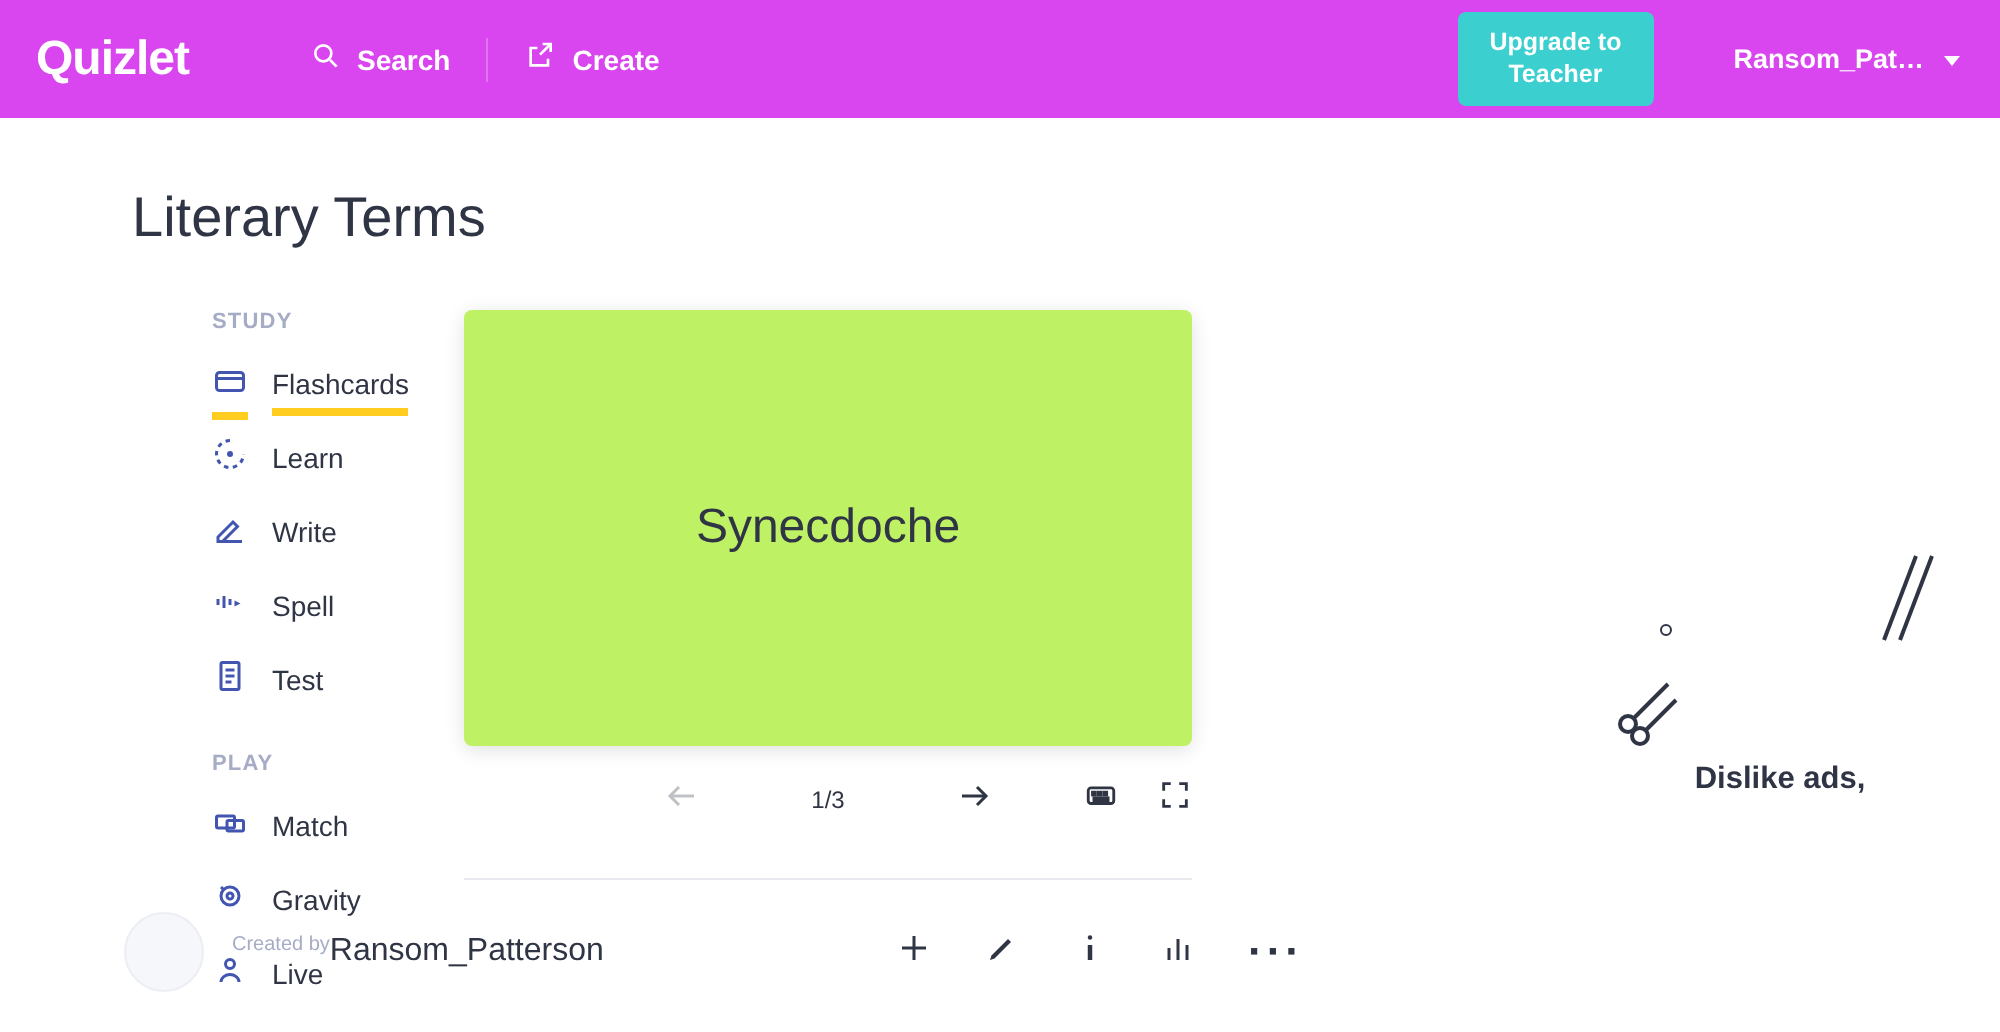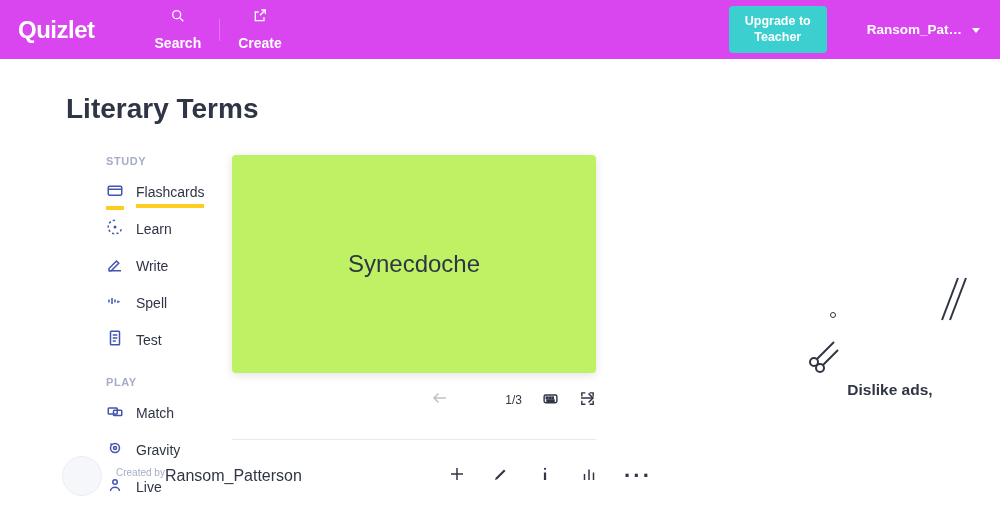--- a/index.html
+++ b/index.html
@@ -1,45 +1,45 @@
 <!DOCTYPE html>
 <html><head>
 <meta charset="utf-8">
 <style>
 * { margin: 0; padding: 0; box-sizing: border-box; }
 body { font-family: -apple-system, BlinkMacSystemFont, "Segoe UI", Helvetica, Arial, sans-serif; background: #fff; width: 1000px; height: 516px; overflow: hidden; }
 
 
 .header { background: #d946ef; height: 59px; display: flex; align-items: center; padding: 0 20px 0 18px; color: #fff; }
 .logo { font-size: 24px; font-weight: 700; letter-spacing: -0.5px; margin-right: 48px; }
-.hdr-btn { display: flex; align-items: center; gap: 8px; color: #fff; font-size: 14px; font-weight: 600; cursor: pointer; padding: 8px 12px; flex-direction: column; }
+.hdr-btn { display: flex; align-items: center; gap: 8px; color: #fff; font-size: 14px; font-weight: 600; cursor: pointer; padding: 8px 12px; }
 .hdr-btn svg { width: 16px; height: 16px; }
 .sep { width: 1px; height: 22px; background: rgba(255,255,255,0.25); margin: 0 6px; }
 .spacer { flex: 1; }
 .upgrade { background: #3ccfcf; color: #fff; font-size: 12.5px; font-weight: 600; padding: 8px 16px; border-radius: 4px; text-align: center; line-height: 1.25; cursor: pointer; margin-right: 40px; }
 .user { display: flex; align-items: center; gap: 10px; font-size: 13.5px; font-weight: 600; cursor: pointer; }
 .user-caret { width: 0; height: 0; border-left: 4px solid transparent; border-right: 4px solid transparent; border-top: 5px solid #fff; margin-top: 2px; }
 
 
 .content { display: flex; padding: 34px 0 0 66px; }
 .left-col { width: 600px; }
-.title { font-size: 28px; font-weight: 700; color: #303545; margin-bottom: 30px; }
+.title { font-size: 28px; font-weight: 400; color: #303545; margin-bottom: 30px; }
 .study-area { display: flex; gap: 34px; }
 .nav { width: 132px; padding-left: 40px; }
 .sec-label { font-size: 11px; font-weight: 700; letter-spacing: 0.6px; color: #a6acc6; margin-bottom: 14px; }
 .nav-item { display: flex; align-items: center; gap: 12px; font-size: 14px; color: #303545; cursor: pointer; margin-bottom: 16px; }
 .nav-item svg { width: 18px; height: 18px; flex-shrink: 0; }
 .nav-item.active span { position: relative; font-weight: 500; }
 .nav-item.active span::after { content: ""; position: absolute; left: 0; right: 0; bottom: -8px; height: 4px; background: #ffcd1f; }
 .sec-play { margin-top: 26px; }
 
 
 .card-area { width: 364px; }
 .flashcard { width: 364px; height: 218px; background: #bef264; border-radius: 4px; box-shadow: 0 2px 10px rgba(0,0,0,0.12); display: flex; align-items: center; justify-content: center; font-size: 24px; color: #303545; }
-.card-controls { display: flex; align-items: center; justify-content: flex-end; gap: 56px; padding: 18px 0 22px; position: relative; }
+.card-controls { display: flex; align-items: center; justify-content: center; gap: 56px; padding: 18px 0 22px; position: relative; }
 .arrow-btn { cursor: pointer; width: 18px; height: 18px; display: flex; align-items: center; justify-content: center; }
 .arrow-btn svg { width: 18px; height: 18px; }
 .arrow-btn.disabled { opacity: 0.3; cursor: default; }
 .counter { font-size: 12px; color: #303545; font-weight: 500; }
 .card-right-ctrls { position: absolute; right: 0; display: flex; gap: 20px; align-items: center; }
 .small-ctrl { cursor: pointer; }
 .small-ctrl svg { width: 17px; height: 17px; }
 
 
 .divider { height: 1px; background: #e7e9ef; margin: 8px 0 16px; }

